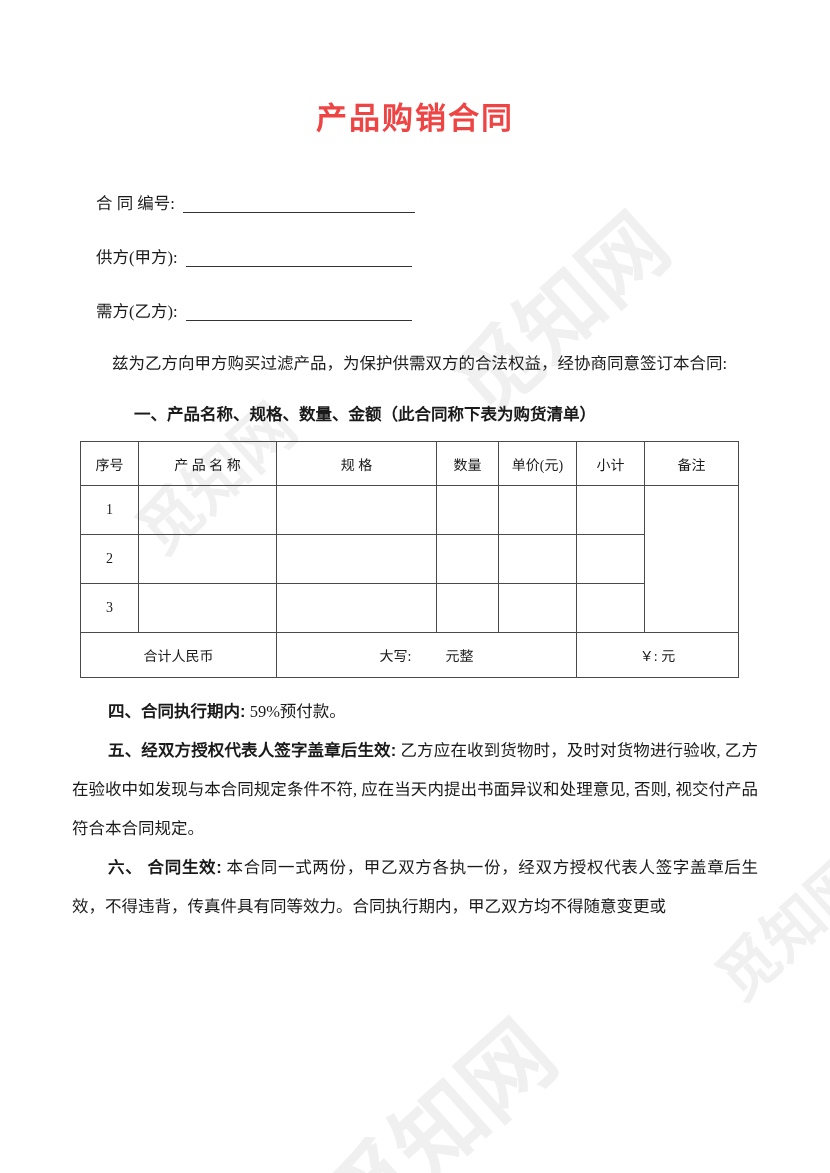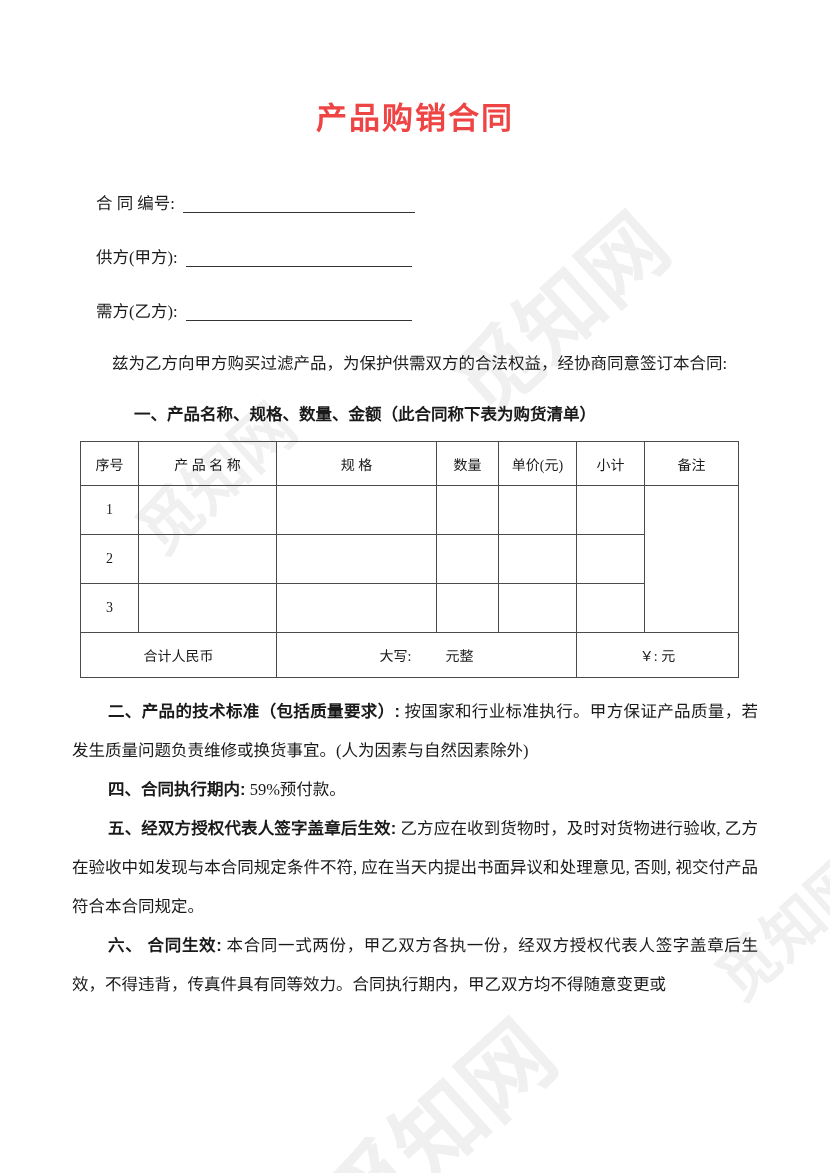--- a/index.html
+++ b/index.html
@@ -237,19 +237,18 @@
     <tfoot>
       <tr>
         <td colspan="2" class="tf-total">合计人民币</td>
         <td colspan="3" class="tf-cap"><span>大写:</span><span class="cap-gap"></span><span>元整</span></td>
         <td colspan="2" class="tf-amt">￥: 元</td>
       </tr>
     </tfoot>
   </table>
 
   <div class="clauses">
-    <p class="clause indent"><span class="bold-head">二、产品的技术标准（包括质量要求）:</span><span> 按国家和行业标准执行。甲方保证产品质量，若  发生质量问题负责维修或换货事宜。(人为因素与自然因素除外)</span></p>
     <p class="clause indent"><span class="bold-head">四、合同执行期内:</span><span> 59%预付款。</span></p>
     <p class="clause indent"><span class="bold-head">五、经双方授权代表人签字盖章后生效:</span><span> 乙方应在收到货物时，及时对货物进行验收, 乙方在验收中如发现与本合同规定条件不符, 应在当天内提出书面异议和处理意见, 否则, 视交付产品符合本合同规定。</span></p>
     <p class="clause indent"><span class="bold-head">六、 合同生效:</span><span> 本合同一式两份，甲乙双方各执一份，经双方授权代表人签字盖章后生效，不得违背，传真件具有同等效力。合同执行期内，甲乙双方均不得随意变更或</span></p>
   </div>
 
 </div>
 
 </body></html>

